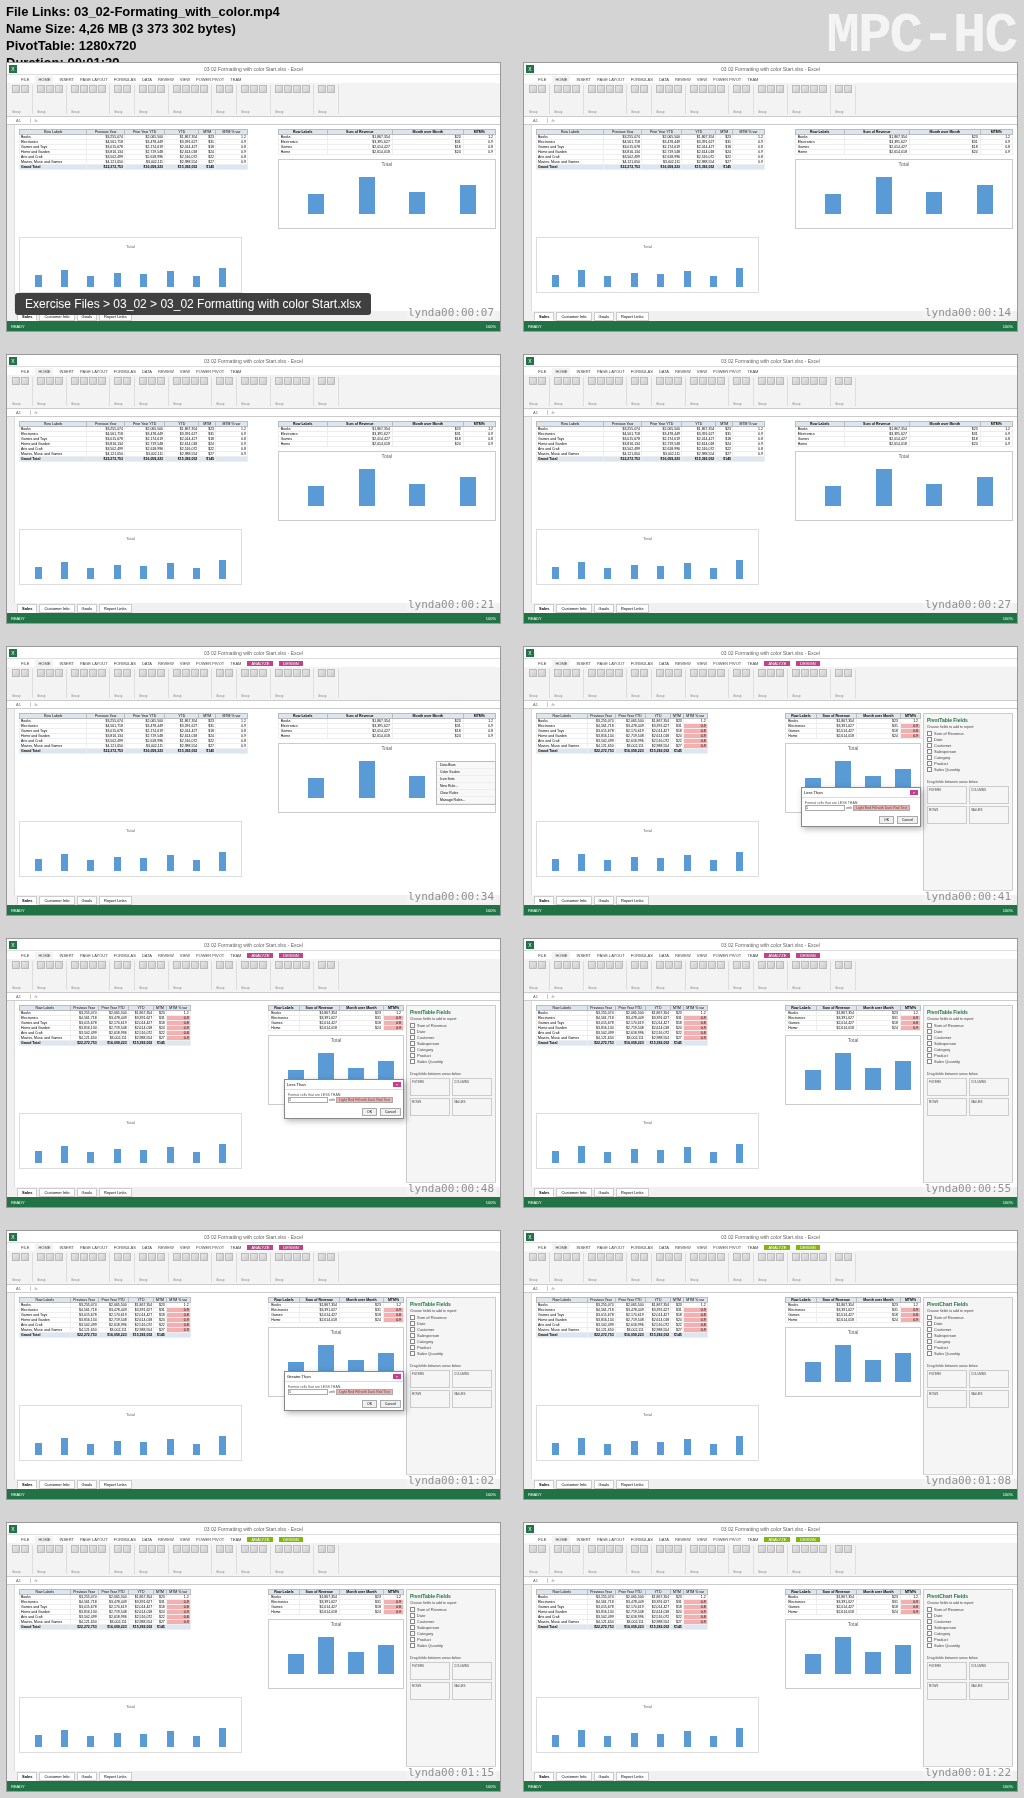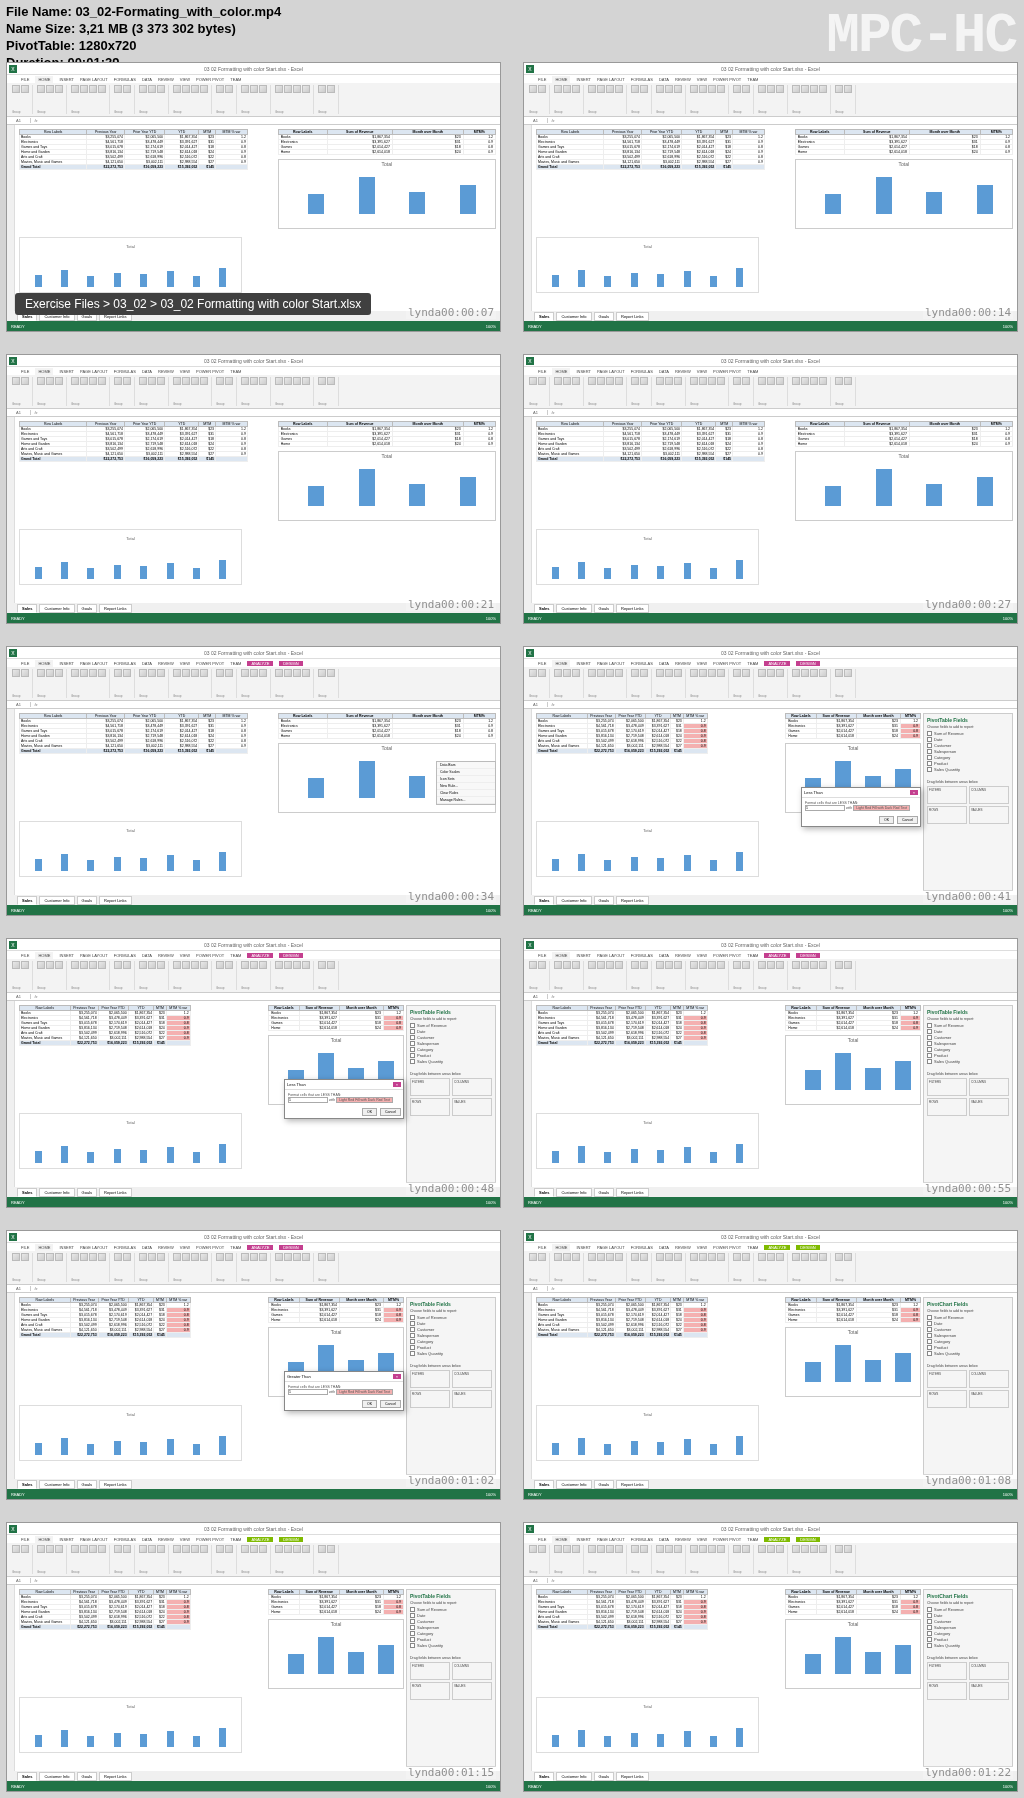--- a/index.html
+++ b/index.html
@@ -302,22 +302,22 @@
   background: #f8f8f8;
   border: 1px solid #bbb;
   font-size: 3.5px;
 }
 .icon-row-drop div { padding: 1px 3px; border-bottom: 1px solid #eee; }
 </style>
 </head>
 <body>
 
 <div class="top-info">
-  <div><span>File Name:</span> <span>03_02-Formating_with_color.mp4</span></div>
-  <div><span>Name Size:</span> <span>3,21 MB (3 373 302 bytes)</span></div>
+  <div><span>File Links:</span> <span>03_02-Formating_with_color.mp4</span></div>
+  <div><span>Name Size:</span> <span>4,26 MB (3 373 302 bytes)</span></div>
   <div><span>PivotTable:</span> <span>1280x720</span></div>
   <div><span>Duration:</span> <span>00:01:29</span></div>
 </div>
 
 <div class="player-logo">MPC-HC</div>
 
 <div class="grid" id="grid">
     <div class="thumb">
     <div class="excel-title">
       <div class="x-icon">X</div>

